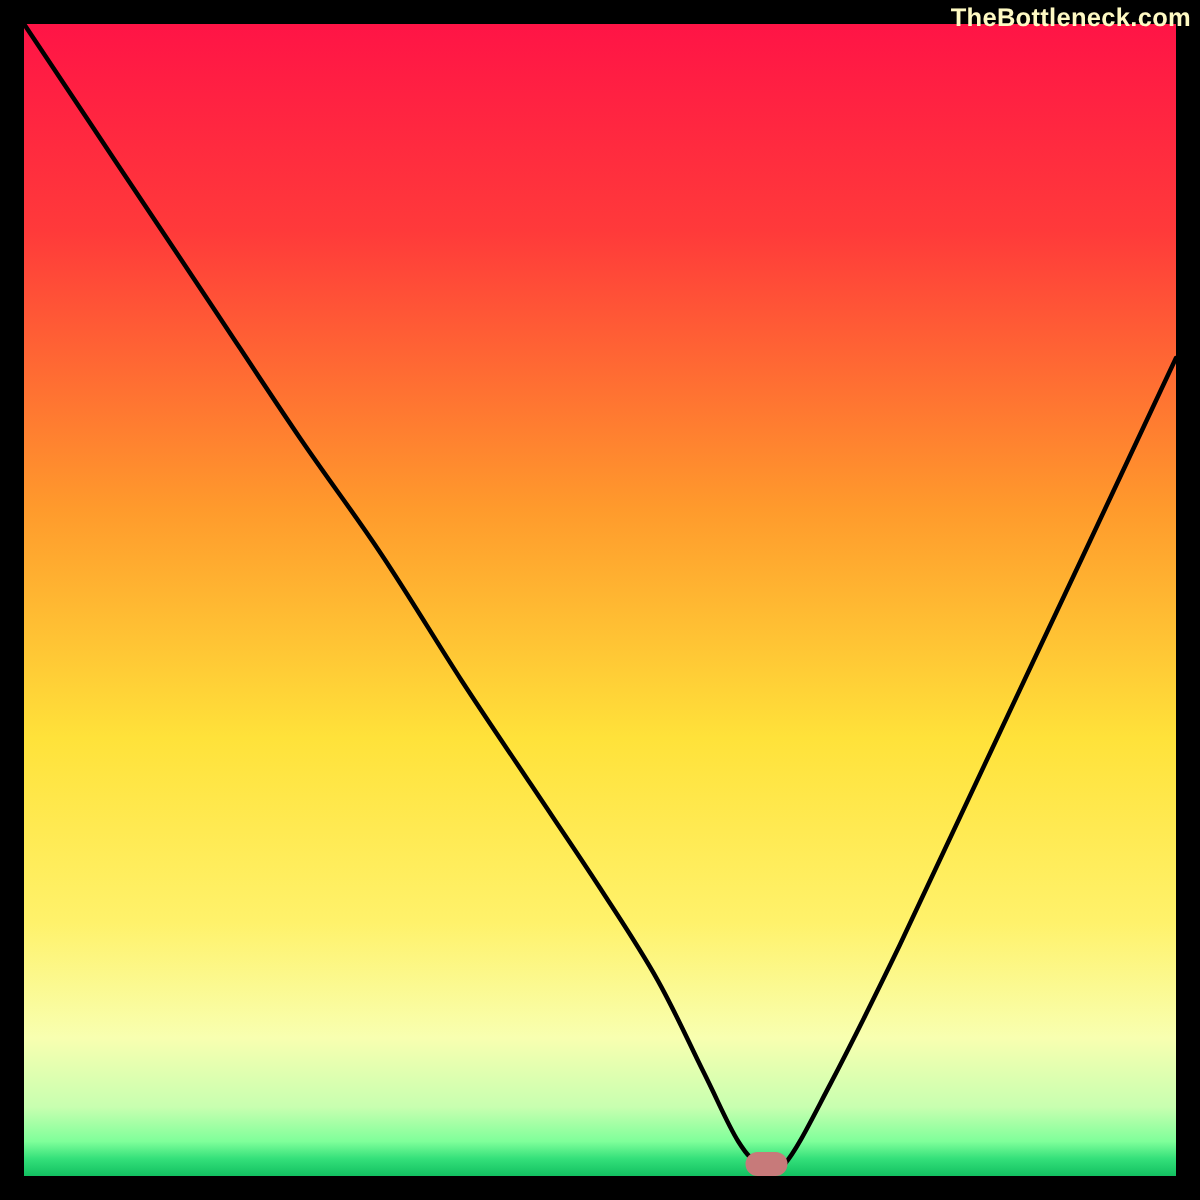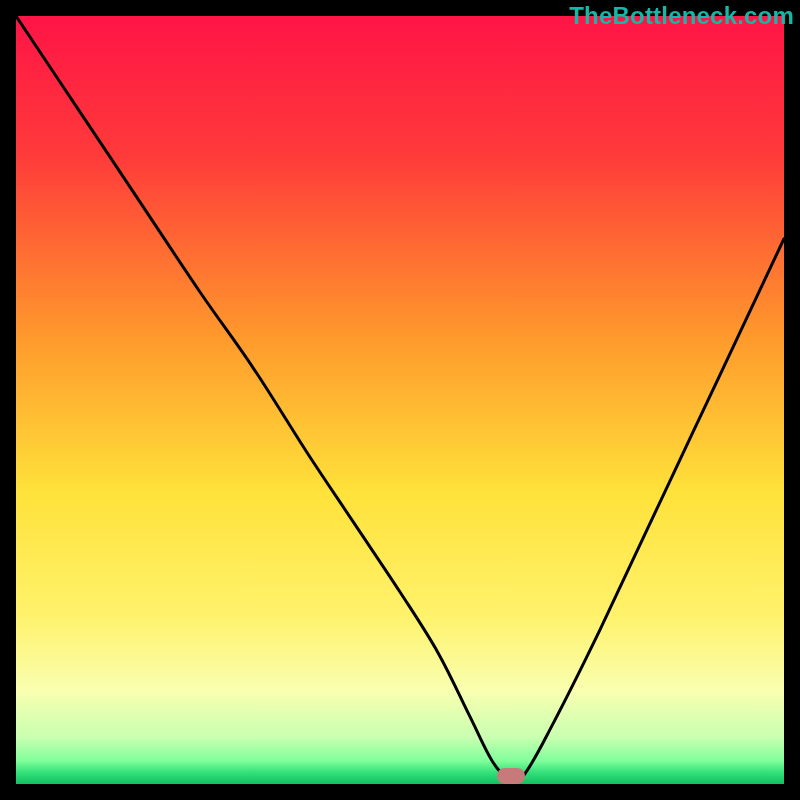--- a/index.html
+++ b/index.html
@@ -14,22 +14,22 @@
   .outer {
     width: 800px;
     height: 800px;
     background: #000;
     position: relative;
   }
   .watermark {
     position: absolute;
     top: 2px;
     right: 6px;
-    color: #14b8a6;
-    font-size: 24px;
+    color: #fef9c3;
+    font-size: 17px;
     font-weight: bold;
     letter-spacing: 0.2px;
     z-index: 5;
   }
   .plot {
     position: absolute;
     left: 16px;
     top: 16px;
     width: 768px;
     height: 768px;

